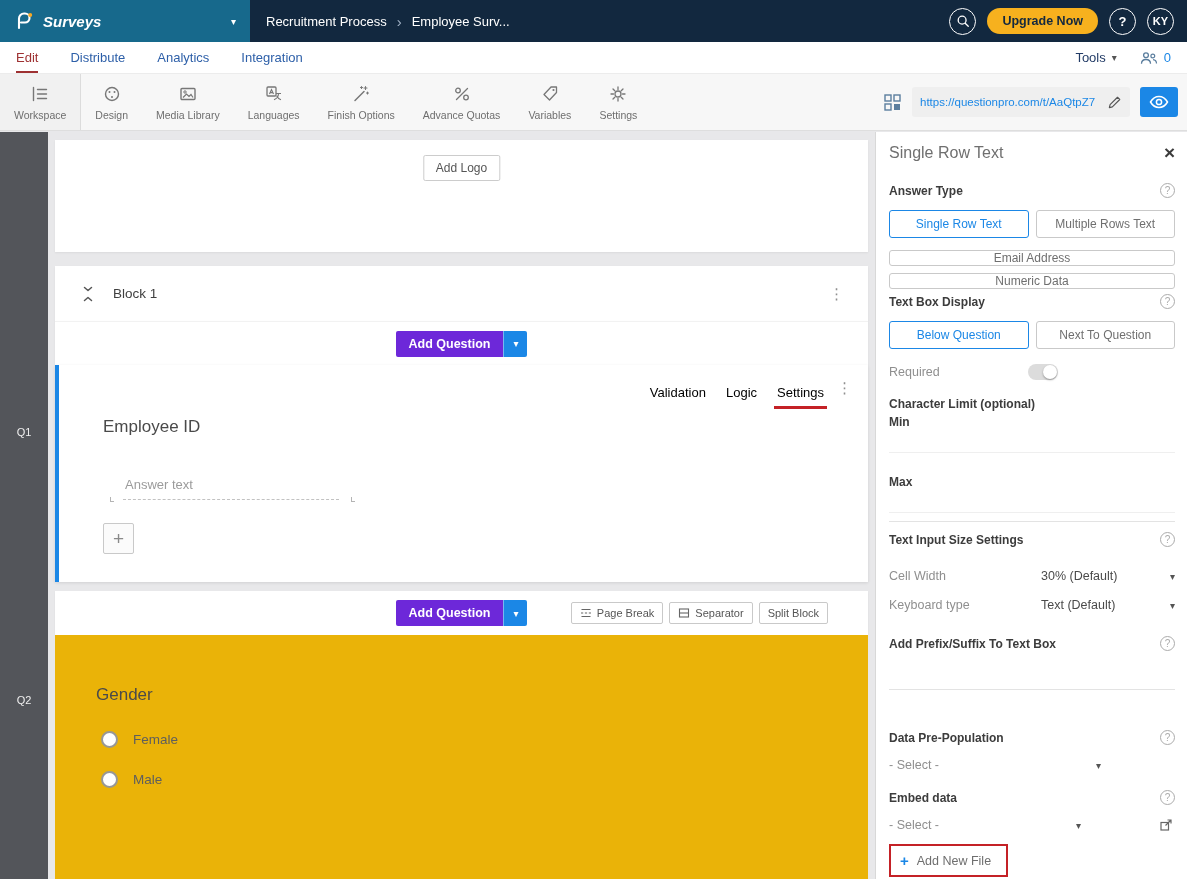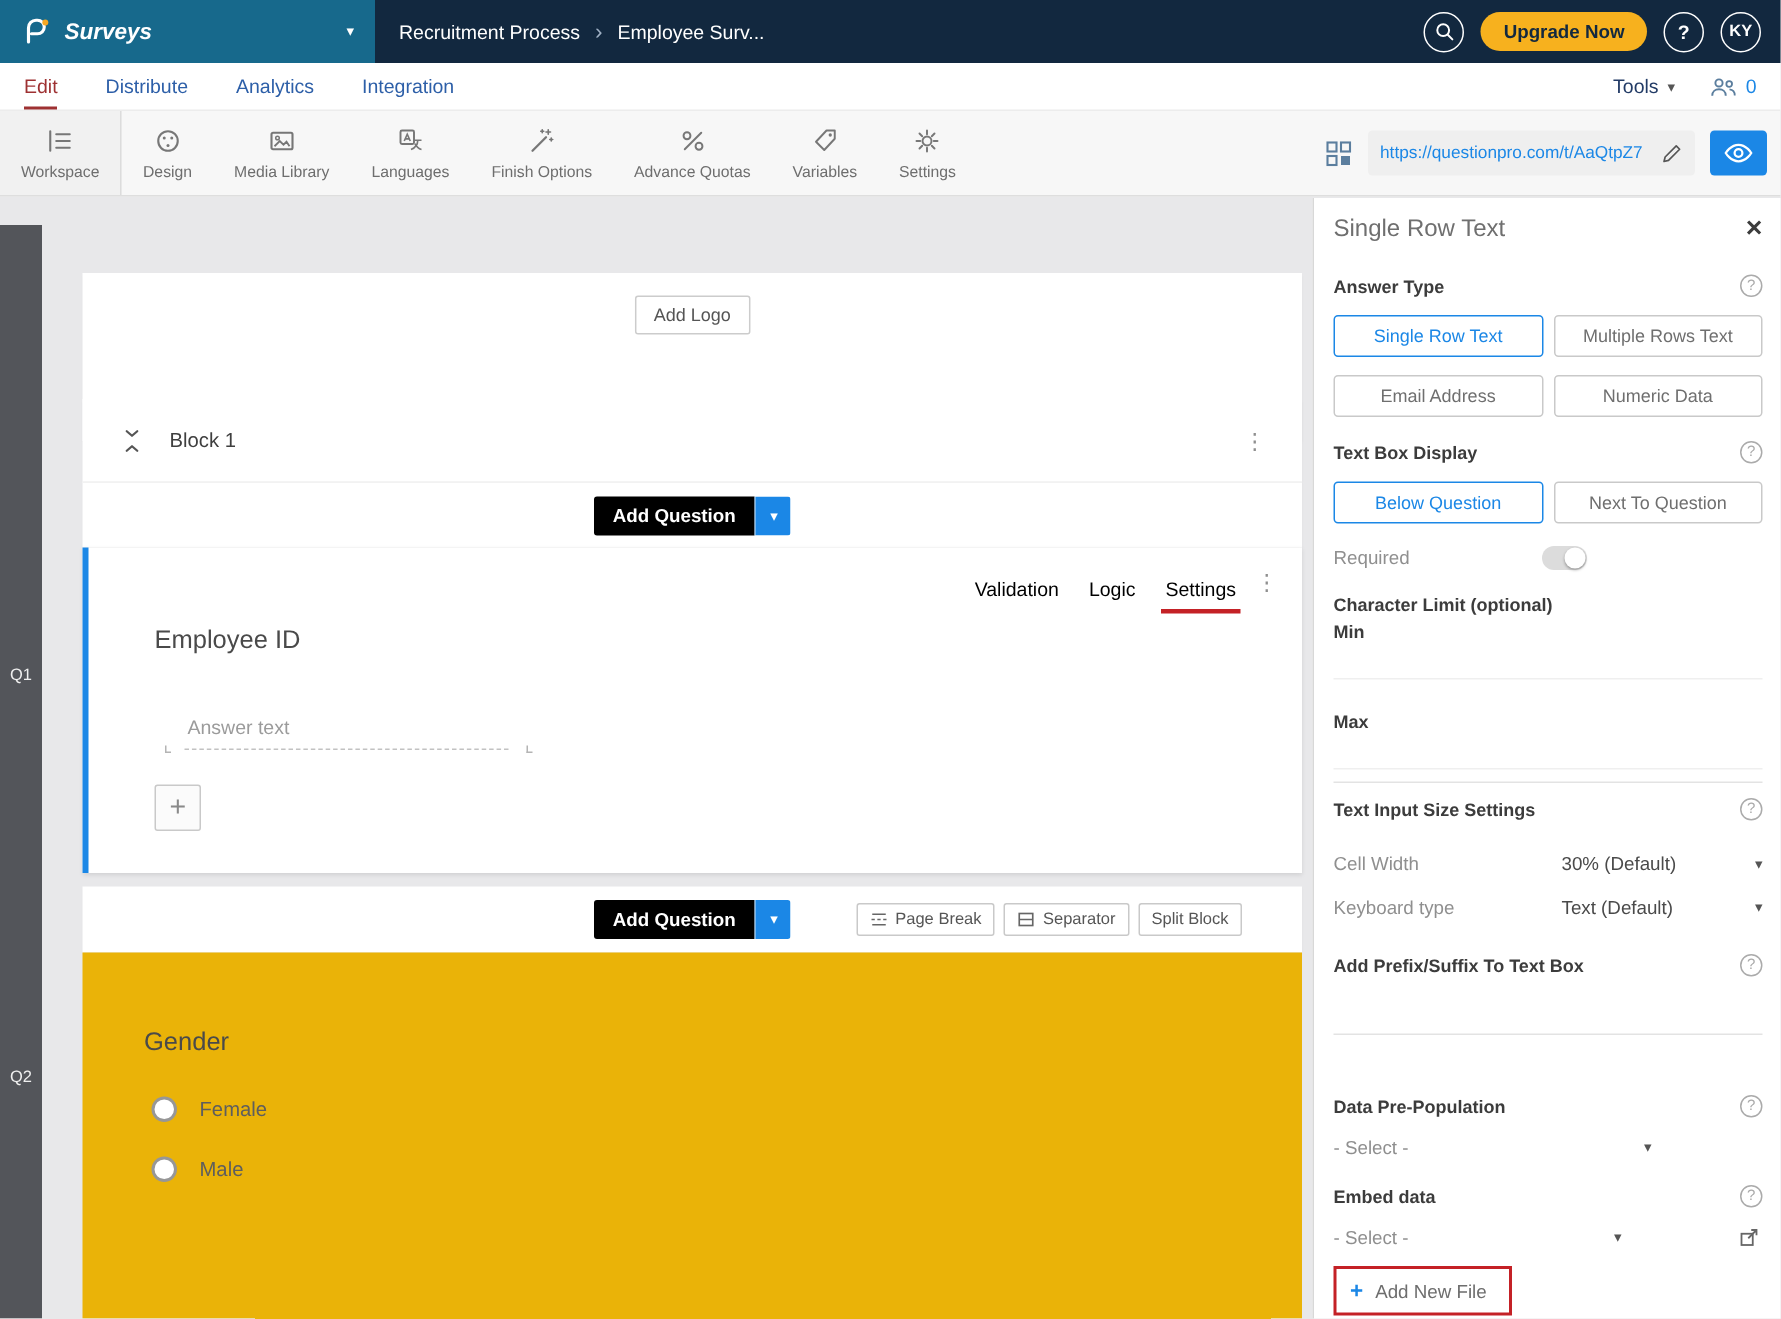--- a/index.html
+++ b/index.html
@@ -49,40 +49,40 @@
   .grid-btn { background:none; border:none; cursor:pointer; }
   .url-box { width:218px; height:30px; background:#EFEFEF; border-radius:3px; display:flex;
              align-items:center; padding:0 8px; gap:6px; }
   .url-text { flex:1; font-size:11.5px; color:#1B87E6; white-space:nowrap; overflow:hidden; }
   .pencil-btn { background:none; border:none; cursor:pointer; }
   .eye-btn { width:38px; height:30px; background:#1B87E6; border:none; border-radius:3px;
              display:flex; align-items:center; justify-content:center; cursor:pointer; }
 
   
   .main { position:absolute; top:132px; left:0; right:312px; bottom:0; background:#E8E8EA; overflow:hidden; }
-  .qstrip { position:absolute; left:0; top:0; bottom:0; width:28px; background:#53555A;margin-top:18px; }
+  .qstrip { position:absolute; left:0; top:0; bottom:0; width:48px; background:#53555A; }
   .qlabel { position:absolute; width:100%; text-align:center; color:#EFEFEF; font-size:11px; }
   .qlabel.q1 { top:294px; } .qlabel.q2 { top:562px; }
 
   .card { position:absolute; left:55px; width:813px; background:#fff; box-shadow:0 1px 2px rgba(0,0,0,.06); }
-  .survey-card { top:8px; height:112px;margin-top:42px; }
+  .survey-card { top:8px; height:112px; }
   .add-logo { position:absolute; top:15px; left:50%; transform:translateX(-50%); background:#fff;
               border:1px solid #CCC; color:#555; font-size:12px; padding:5px 12px; border-radius:2px; cursor:pointer; }
   .survey-title { position:absolute; left:41px; bottom:20px; color:#2779BD; font-size:26px; font-weight:500; }
 
   .block-bar { top:134px; height:55px; display:flex; align-items:center; padding:0 24px 0 26px; }
   .collapse-btn { background:none; border:none; cursor:pointer; }
   .block-label { font-size:13.5px; color:#3F3F3F; margin-left:18px; }
   .icon-dots { color:#8F8F8F; font-size:15px; cursor:pointer; background:none; border:none; }
   .block-bar .icon-dots { margin-left:auto; }
 
   .aq-strip { top:189px; height:44px; display:flex; align-items:center; justify-content:center;
               border-top:1px solid #F2F2F2; }
   .aq-btn { display:flex; height:26px; cursor:pointer; }
-  .aq-main { background:#000000; color:#fff; font-size:12.5px; font-weight:bold; display:flex;
+  .aq-main { background:#6d28d9; color:#fff; font-size:12.5px; font-weight:bold; display:flex;
              align-items:center; padding:0 13px; border-radius:2px 0 0 2px; }
   .aq-caret { background:#1B87E6; color:#fff; width:24px; display:flex; align-items:center;
               justify-content:center; border-left:1px solid rgba(255,255,255,.4);
               border-radius:0 2px 2px 0; font-size:10px; }
 
   .q1-card { top:233px; height:217px; border-left:4px solid #1B87E6; box-shadow:0 1px 3px rgba(0,0,0,.10); }
   .q-tabs { position:absolute; top:20px; right:44px; display:flex; align-items:center; gap:20px; }
   .q-tab { font-size:13px; color:#000000; cursor:pointer; position:relative; }
   .q-tab.annotated::after { content:""; position:absolute; left:-3px; right:-3px; bottom:-9px;
                             height:3px; background:#C42126; }
@@ -121,21 +121,21 @@
   .p-head { display:flex; justify-content:space-between; align-items:center; }
   .p-head-label { font-size:12px; font-weight:bold; color:#3C3C3C; }
   .help { width:15px; height:15px; border:1px solid #ABABAB; border-radius:50%; color:#ABABAB;
           font-size:10px; display:flex; align-items:center; justify-content:center; cursor:pointer;
           flex:none; background:#fff; }
   .btns { display:flex; gap:7px; }
   .opt-btn { flex:1; height:28px; border:1px solid #C9C9C9; border-radius:3px; background:#fff;
              font-size:12px; color:#6F6F6F; display:flex; align-items:center; justify-content:center;
              cursor:pointer; white-space:nowrap; }
   .opt-btn.selected { border-color:#1B87E6; color:#1B87E6; }
-  .row-answer-type { top:51px; } .row-at-btns1 { top:78px; } .row-at-btns2 { top:118px; }
+  .row-answer-type { top:51px; } .row-at-btns1 { top:78px; } .row-at-btns2 { top:118px;flex-direction:column; }
   .row-tbd { top:162px; } .row-tbd-btns { top:189px; }
   .row-required { top:232px; display:flex; align-items:center; }
   .gray-label { font-size:12.5px; color:#8F8F8F; }
   .toggle { width:30px; height:16px; background:#DCDCDC; border-radius:8px; position:relative;
             margin-left:88px; cursor:pointer; }
   .toggle .knob { position:absolute; right:1px; top:1px; width:14px; height:14px; background:#fff;
                   border-radius:50%; box-shadow:0 1px 2px rgba(0,0,0,.35); }
   .row-charlimit { top:262px; } .row-min { top:280px; }
   .row-min-input { top:299px; height:22px; border-bottom:1px solid #EFEFEF; cursor:text; }
   .row-max { top:340px; }

